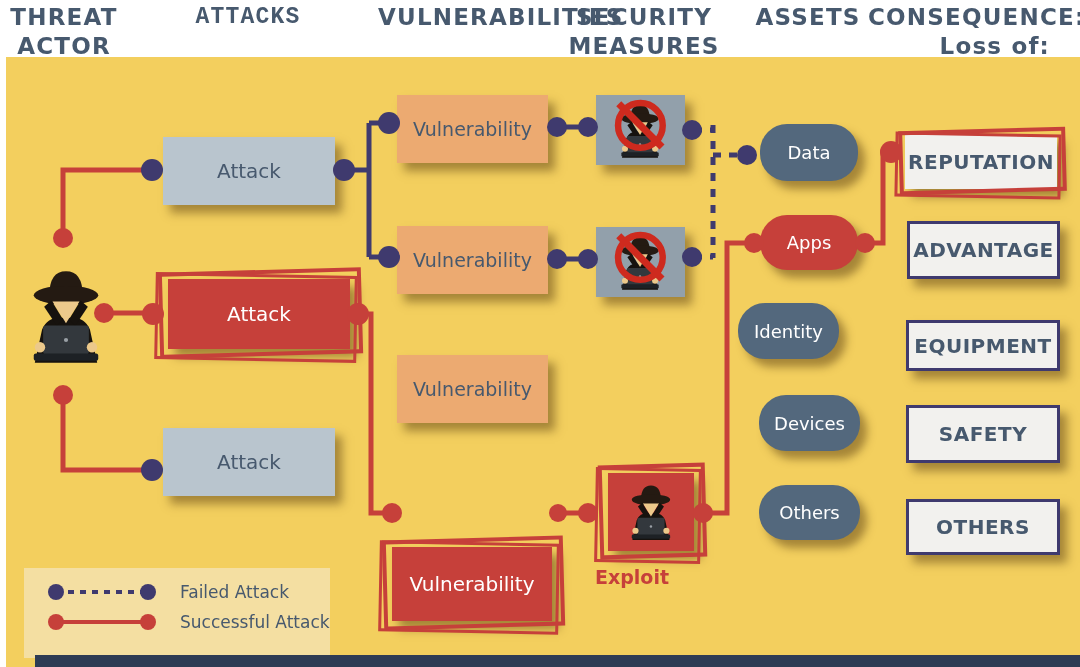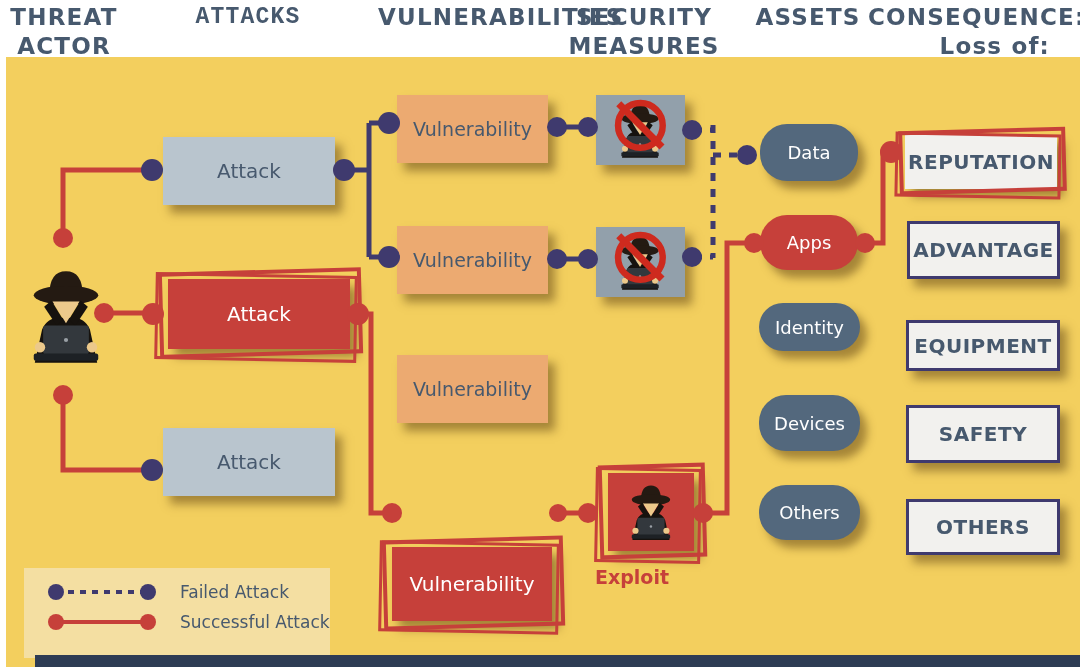--- a/index.html
+++ b/index.html
@@ -156,21 +156,21 @@
 
   <div class="icon-box red-box scribble" style="left:608px; top:473px; width:86px; height:78px;">
     <svg class="person" viewBox="0 0 100 100">
         <use href="#hacker"></use>
       </svg>
   </div>
   <div class="exploit-label">Exploit</div>
 
   <div class="asset" style="left:760px; top:124px; width:98px; height:57px;">Data</div>
   <div class="asset compromised" style="left:760px; top:215px; width:98px; height:55px;">Apps</div>
-  <div class="asset" style="left:759px; top:303px; width:101px; height:48px;">Identity</div>
+  <div class="asset" style="left:738px; top:303px; width:101px; height:56px;">Identity</div>
   <div class="asset" style="left:759px; top:395px; width:101px; height:56px;">Devices</div>
   <div class="asset" style="left:759px; top:485px; width:101px; height:55px;">Others</div>
 
   <div class="consequence impacted scribble" style="left:905px; top:118px; width:152px; height:54px;">REPUTATION</div>
   <div class="consequence" style="left:907px; top:204px; width:153px; height:58px;">ADVANTAGE</div>
   <div class="consequence" style="left:906px; top:303px; width:154px; height:51px;">EQUIPMENT</div>
   <div class="consequence" style="left:906px; top:388px; width:154px; height:58px;">SAFETY</div>
   <div class="consequence" style="left:906px; top:482px; width:154px; height:56px;">OTHERS</div>
 
   <svg class="wires">

